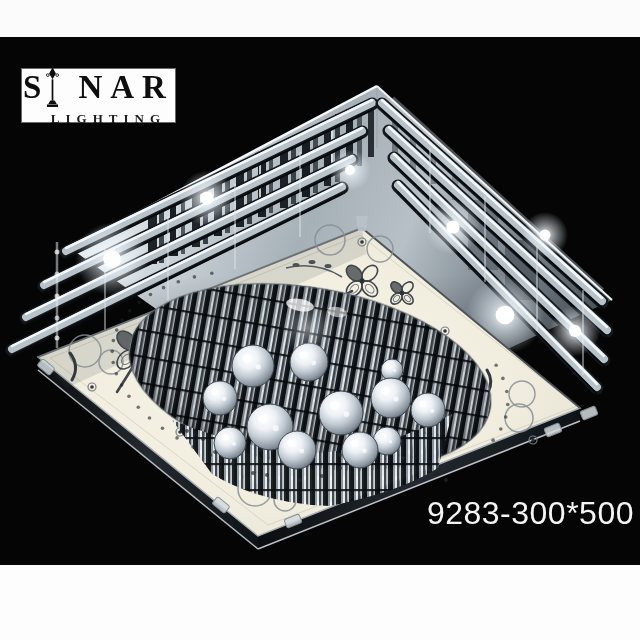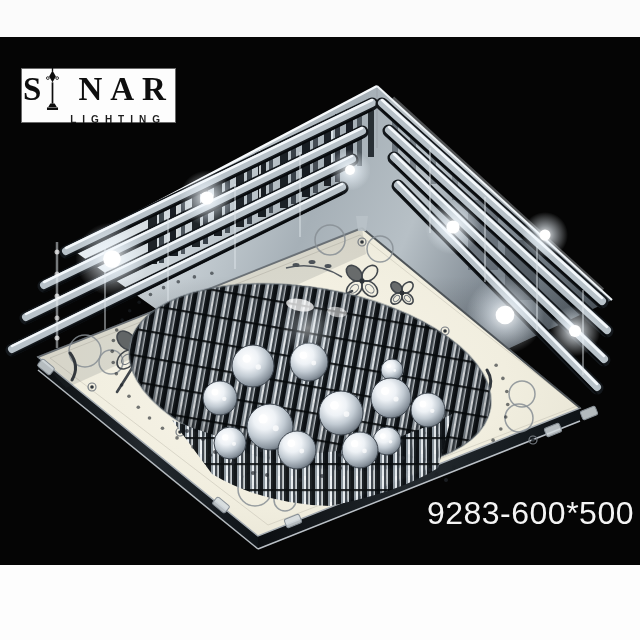--- a/index.html
+++ b/index.html
@@ -10,21 +10,21 @@
   #band-bottom{top:565px;height:75px;}
   .photo{position:absolute;left:0;top:37px;width:640px;height:528px;background:#050505;overflow:hidden;}
   .logo-box{position:absolute;left:21px;top:31px;width:155px;height:55px;background:#fdfdfd;
             border:1px solid #6a6a6a;display:flex;flex-direction:column;align-items:center;
             justify-content:center;box-sizing:border-box;}
   .brand-row{display:flex;align-items:center;line-height:1;color:#0e0e0e;
              font-family:"Liberation Serif",serif;font-weight:600;font-size:33px;}
   .brand-row .left{margin-right:2px;}
   .brand-row .right{letter-spacing:8px;margin-left:16px;}
   .lamp-glyph{width:17px;height:46px;margin:0 1px;}
-  .logo-sub{font-family:Liberation Sans, sans-serif;font-weight:700;font-size:10px;
+  .logo-sub{font-family:Liberation Serif, serif;font-weight:700;font-size:13px;
             letter-spacing:6px;color:#1c1c1c;margin-top:1px;align-self:flex-end;margin-right:9px;}
   .product-code{position:absolute;right:6px;top:458px;font-size:32px;color:#f4f4f4;
                 letter-spacing:0.5px;font-family:"Liberation Sans",sans-serif;}
   svg.scene{position:absolute;left:0;top:0;}
 </style>
 </head>
 <body>
 
 <div class="band" id="band-top" style="background: rgb(251, 251, 251);"></div>
 <div class="band" id="band-bottom" style="background: rgb(253, 253, 253);"></div>
@@ -417,14 +417,14 @@
         <circle cx="15.5" cy="12" r="1.6" fill="none" stroke="#0d0d0d" stroke-width="1"></circle>
         <rect x="9" y="17" width="2" height="25" fill="#0d0d0d"></rect>
         <path d="M5,46 L15,46 L12.5,42 L7.5,42 Z" fill="#0d0d0d"></path>
         <rect x="3.5" y="46.5" width="13" height="3" fill="#0d0d0d"></rect>
       </svg>
       <span class="right">NAR</span>
     </div>
     <div class="logo-sub">LIGHTING</div>
   </div>
 
-  <div class="product-code">9283-600*500</div>
+  <div class="product-code">9283-300*500</div>
 </div>
 
 </body></html>

